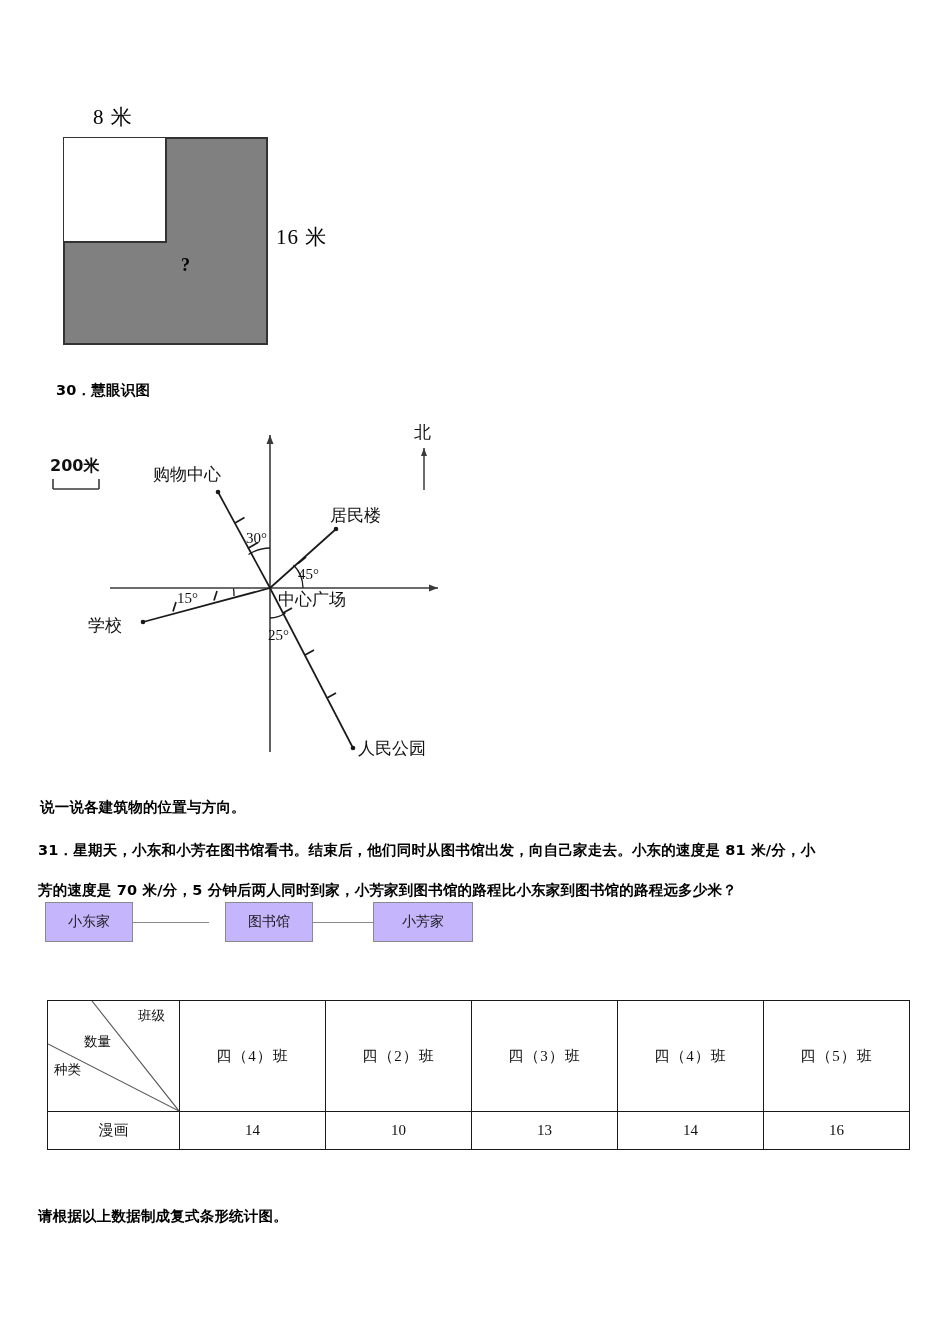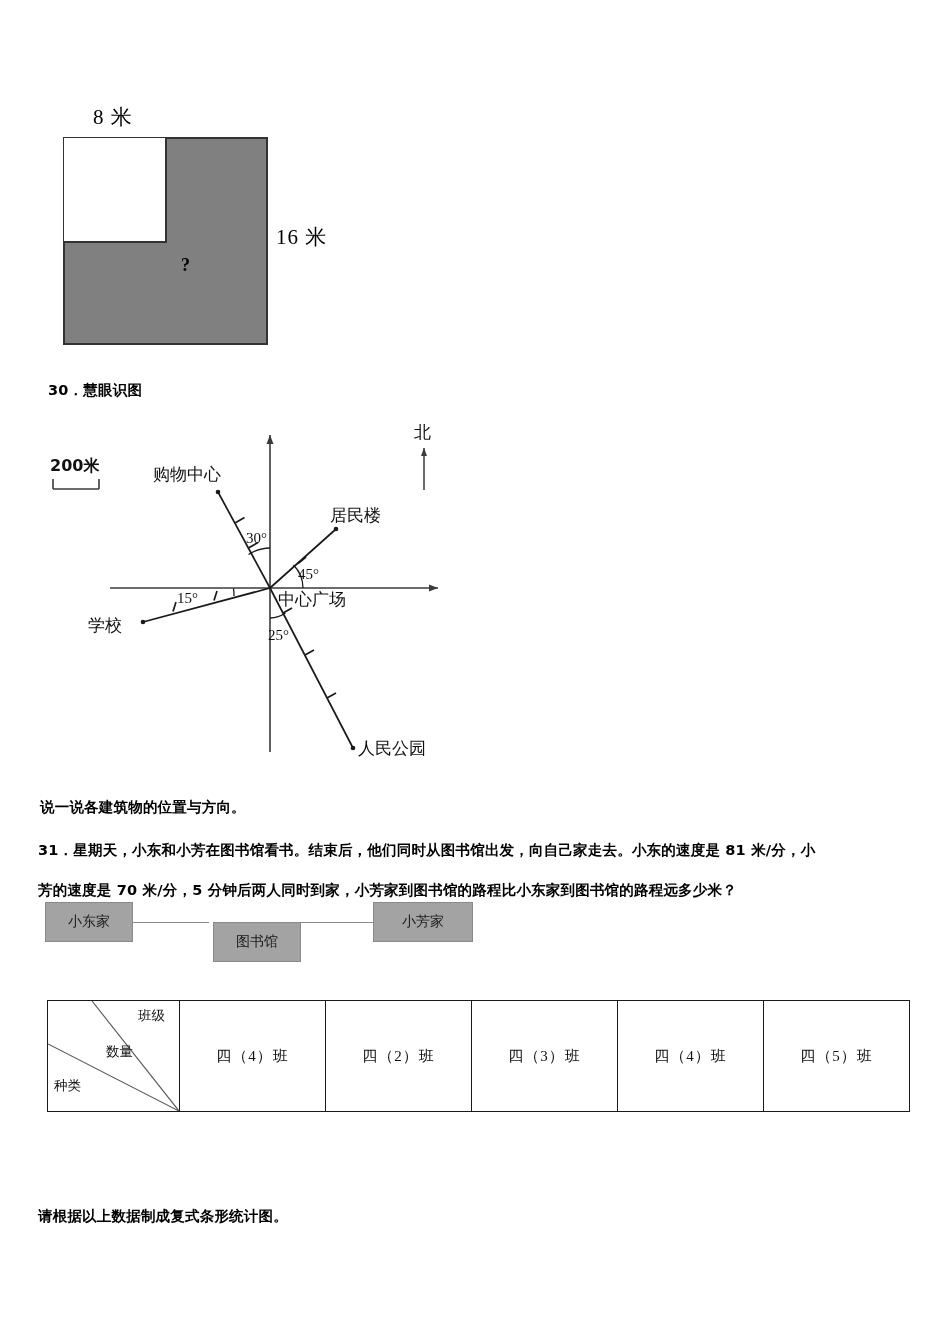--- a/index.html
+++ b/index.html
@@ -118,31 +118,31 @@
     left: 45px;
     top: 902px;
     width: 440px;
     height: 48px;
   }
   #fig-boxes .bx {
     position: absolute;
     top: 0;
     height: 40px;
     border: 1px solid #8a8a8a;
-    background: #a3a3a3;
+    background: #c4b5fd;
     box-sizing: border-box;
     display: flex;
     align-items: center;
     justify-content: center;
     font-family: Liberation Sans, sans-serif;
     font-size: 14px;
     color: #1a1a1a;
   }
   #fig-boxes .bx-a { left: 0px;   width: 88px; }
-  #fig-boxes .bx-b { left: 168px; width: 88px; margin-top: 20px; }
+  #fig-boxes .bx-b { left: 180px; width: 88px; }
   #fig-boxes .bx-c { left: 328px; width: 100px; }
   #fig-boxes .conn {
     position: absolute;
     top: 20px;
     height: 1px;
     background: #8a8a8a;
   }
   #fig-boxes .conn-1 { left: 88px;  width: 76px; }
   #fig-boxes .conn-2 { left: 252px; width: 76px; }
 
@@ -179,22 +179,22 @@
     width: 100%; height: 100%;
   }
   .corner-lbl {
     position: absolute;
     font-family: "DejaVu Sans", "Liberation Sans", sans-serif;
     font-size: 13.5px;
     color: #111;
     white-space: nowrap;
   }
   .corner-lbl.c-class { right: 14px;  top: 6px; font-family: Liberation Mono, monospace; }
-  .corner-lbl.c-qty   { left: 36px;  top: 42px; margin-left: 22px; }
-  .corner-lbl.c-kind  { left: 6px;   top: 76px; font-family: Liberation Mono, monospace; }
+  .corner-lbl.c-qty   { left: 36px;  top: 32px; }
+  .corner-lbl.c-kind  { left: 6px;   top: 60px; font-family: Liberation Mono, monospace; }
   .cls-name {
     font-family: "Liberation Serif", "DejaVu Serif", serif;
     font-size: 15.5px;
     letter-spacing: 1px;
   }
   .rowlabel {
     font-family: "DejaVu Sans", "Liberation Sans", sans-serif;
     font-size: 14px;
   }
   .numcell {
@@ -208,21 +208,21 @@
 <div class="page">
 
   <div id="fig-square">
     <div class="big-square"></div>
     <div class="white-notch"></div>
     <div class="label-top">8 米</div>
     <div class="label-right">16 米</div>
     <div class="qmark">?</div>
   </div>
 
-  <div class="qtext" style="left:48px; top:381px;">30．慧眼识图</div>
+  <div class="qtext" style="left:56px; top:381px;">30．慧眼识图</div>
 
   <div id="fig-compass">
     <svg width="470" height="360" viewBox="0 0 470 360" xmlns="http://www.w3.org/2000/svg">
 
       <g stroke="#3a3a3a" stroke-width="1.6" fill="none">
         <line x1="70" y1="173" x2="398" y2="173"></line>
         <polygon points="398,173 389,169.5 389,176.5" fill="#3a3a3a" stroke="none"></polygon>
       </g>
 
       <g stroke="#3a3a3a" stroke-width="1.6" fill="none">
@@ -316,18 +316,26 @@
           <span class="corner-lbl c-class">班级</span>
           <span class="corner-lbl c-qty">数量</span>
           <span class="corner-lbl c-kind">种类</span>
         </td>
         <td class="cls-name">四（4）班</td>
         <td class="cls-name">四（2）班</td>
         <td class="cls-name">四（3）班</td>
         <td class="cls-name">四（4）班</td>
         <td class="cls-name">四（5）班</td>
       </tr>
+      <tr class="data-row">
+        <td class="rowlabel col-head">漫画</td>
+        <td class="numcell">14</td>
+        <td class="numcell">10</td>
+        <td class="numcell">13</td>
+        <td class="numcell">14</td>
+        <td class="numcell">16</td>
+      </tr>
     </tbody>
   </table>
 
   <div class="qtext" style="left:38px; top:1207px;">请根据以上数据制成复式条形统计图。</div>
 
 </div>
 
 </body></html>

